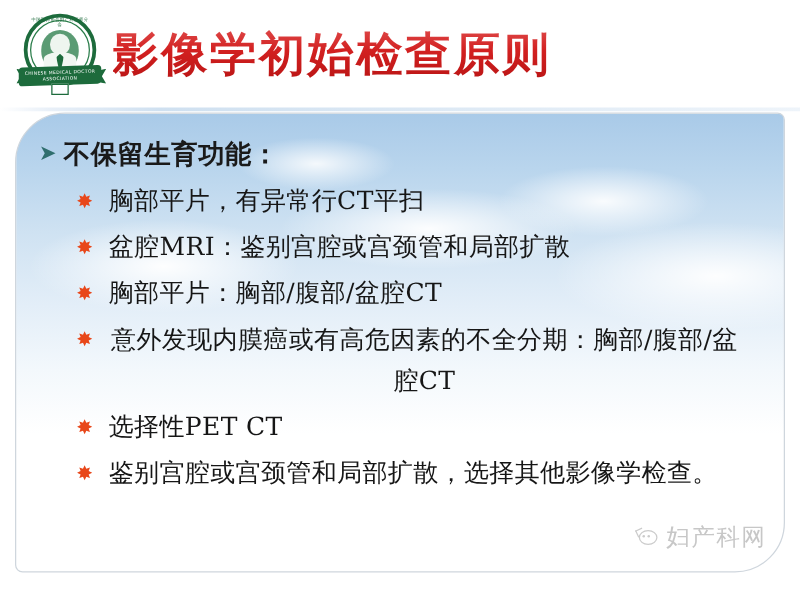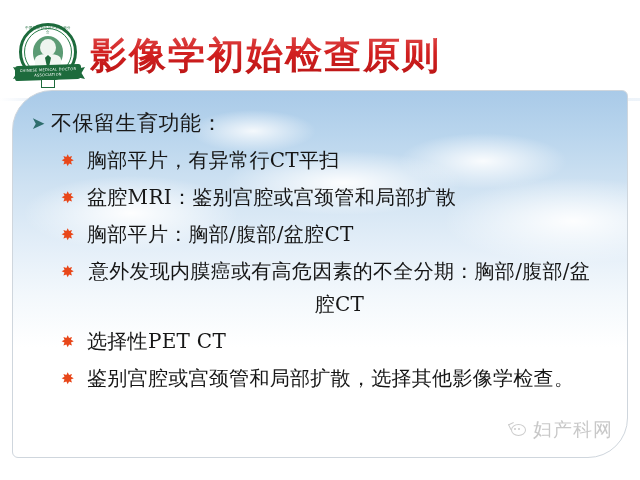--- a/index.html
+++ b/index.html
@@ -23,21 +23,20 @@
     overflow: hidden;
   }
 
   
   .header {
     position: absolute;
     left: 0;
     top: 0;
     width: 640px;
     height: 114px;
-    margin-top: 12px;
   }
 
   .logo {
     position: absolute;
     left: 13px;
     top: 9px;
     width: 72px;
     height: 72px;
   }
   .logo-ring {
@@ -226,21 +225,21 @@
     color: #2f6e6e;
     font-size: 17px;
     line-height: 28px;
     text-align: left;
     font-family: "DejaVu Sans", sans-serif;
   }
   .l1-text {
     font-size: 21px;
     line-height: 28px;
     color: #1a1a1a;
-    font-weight: 400;
+    font-weight: 700;
     letter-spacing: .5px;
     font-family: "DejaVu Serif", "Liberation Serif", serif;
   }
 
   
   .row-l2 {
     display: flex;
     align-items: flex-start;
     margin: 0 0 4px 0;
     padding-left: 30px;

